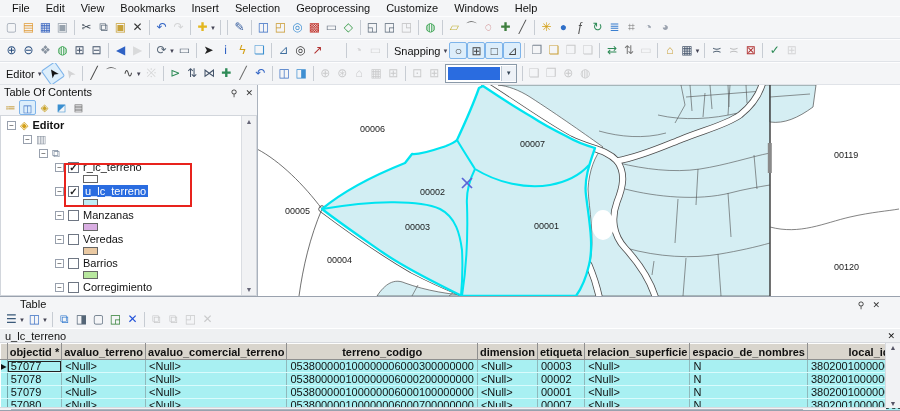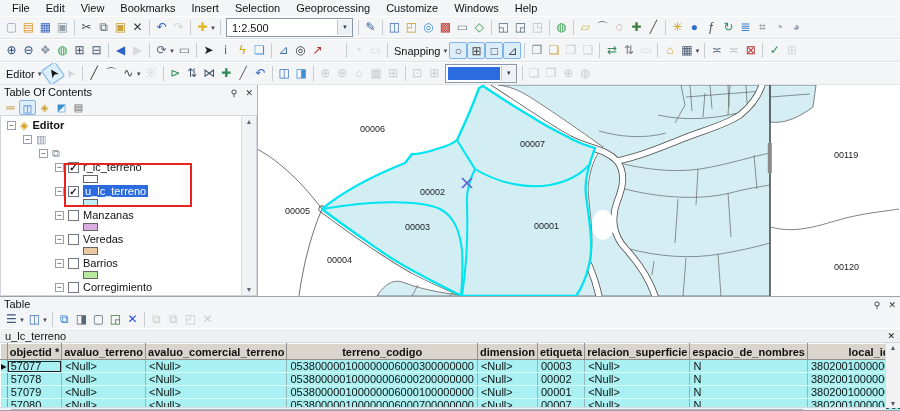--- a/index.html
+++ b/index.html
@@ -49,21 +49,21 @@
   .toc-scroll{position:absolute;right:0;top:0;bottom:0;width:14px;background:#f1f2f4;
     border-left:1px solid #dadde2;display:flex;flex-direction:column;align-items:center;
     justify-content:space-between;font-size:7px;color:#667;padding:2px 0;}
   .map{flex:1;position:relative;background:#fff;overflow:hidden;}
   .map svg{position:absolute;left:0;top:0;}
   .red-annot{position:absolute;left:64px;top:163px;width:124px;height:40px;
     border:2px solid #e8231d;z-index:40;pointer-events:none;}
   
   .tablepanel{height:121px;display:flex;flex-direction:column;background:#f4f5f7;
     border-top:1px solid #9aa2ae;box-sizing:border-box;}
-  .tp-title{height:12px;display:flex;justify-content:space-between;align-items:center;padding:1px 4px;}
+  .tp-title{height:12px;display:flex;justify-content:space-between;align-items:center;padding:1px 20px;}
   .tp-tools{height:17px;display:flex;align-items:center;padding-left:3px;}
   .tp-tab{height:13px;display:flex;justify-content:space-between;align-items:center;padding:0 5px;
     background:#eef0f2;border-top:1px solid #fff;border-bottom:1px solid #d6d9de;}
   .grid{flex:1;position:relative;background:#fff;overflow:hidden;}
   table.attr{border-collapse:collapse;table-layout:fixed;font-size:11px;}
   .attr th{background:#d9d5cd;border:1px solid;border-color:#fdfdfd #8f8f8f #8f8f8f #fdfdfd;
     font-weight:bold;height:15px;padding:0 2px;text-align:center;overflow:hidden;white-space:nowrap;}
   .attr td{height:12px;background:#a8f0f2;border-right:1px solid #8fb9bc;border-bottom:1px solid #d9fbfc;
     padding:0 3px;white-space:nowrap;overflow:hidden;}
   .attr td.rowsel{text-align:center;font-size:8px;padding:0;border-right:1px solid #74a3a6;}
@@ -104,24 +104,20 @@
       <span class="tbi" style="color: rgb(91, 106, 122);">⧉</span>
       <span class="tbi" style="color: rgb(200, 162, 58);">▣</span>
       <span class="tbi" style="color: rgb(51, 51, 51);">✕</span>
       <div class="tbsep"></div>
       <span class="tbi" style="color: rgb(47, 98, 196);">↶</span>
       <span class="tbi dim" style="color: rgb(152, 162, 174);">↷</span>
       <div class="tbsep"></div>
       <span class="tbi" style="color: rgb(227, 183, 31);">✚</span>
       <span class="dd">▼</span>
       <div class="tbsep"></div>
-      <div class="combo">
-        <span class="cv" style="min-width: 100px;">1:2.500</span>
-        <span class="ca">▼</span>
-      </div>
       <div class="tbsep"></div>
       <span class="tbi" style="color: rgb(48, 88, 155);">✎</span>
       <div class="tbsep"></div>
       <span class="tbi" style="color: rgb(58, 111, 196);">◫</span>
       <span class="tbi" style="color: rgb(201, 153, 46);">◰</span>
       <span class="tbi" style="color: rgb(63, 143, 210);">◎</span>
       <span class="tbi" style="color: rgb(192, 48, 40);">▩</span>
       <span class="tbi" style="color: rgb(106, 118, 132);">▭</span>
       <span class="tbi" style="color: rgb(63, 158, 79);">◇</span>
       <div class="tbsep"></div>

